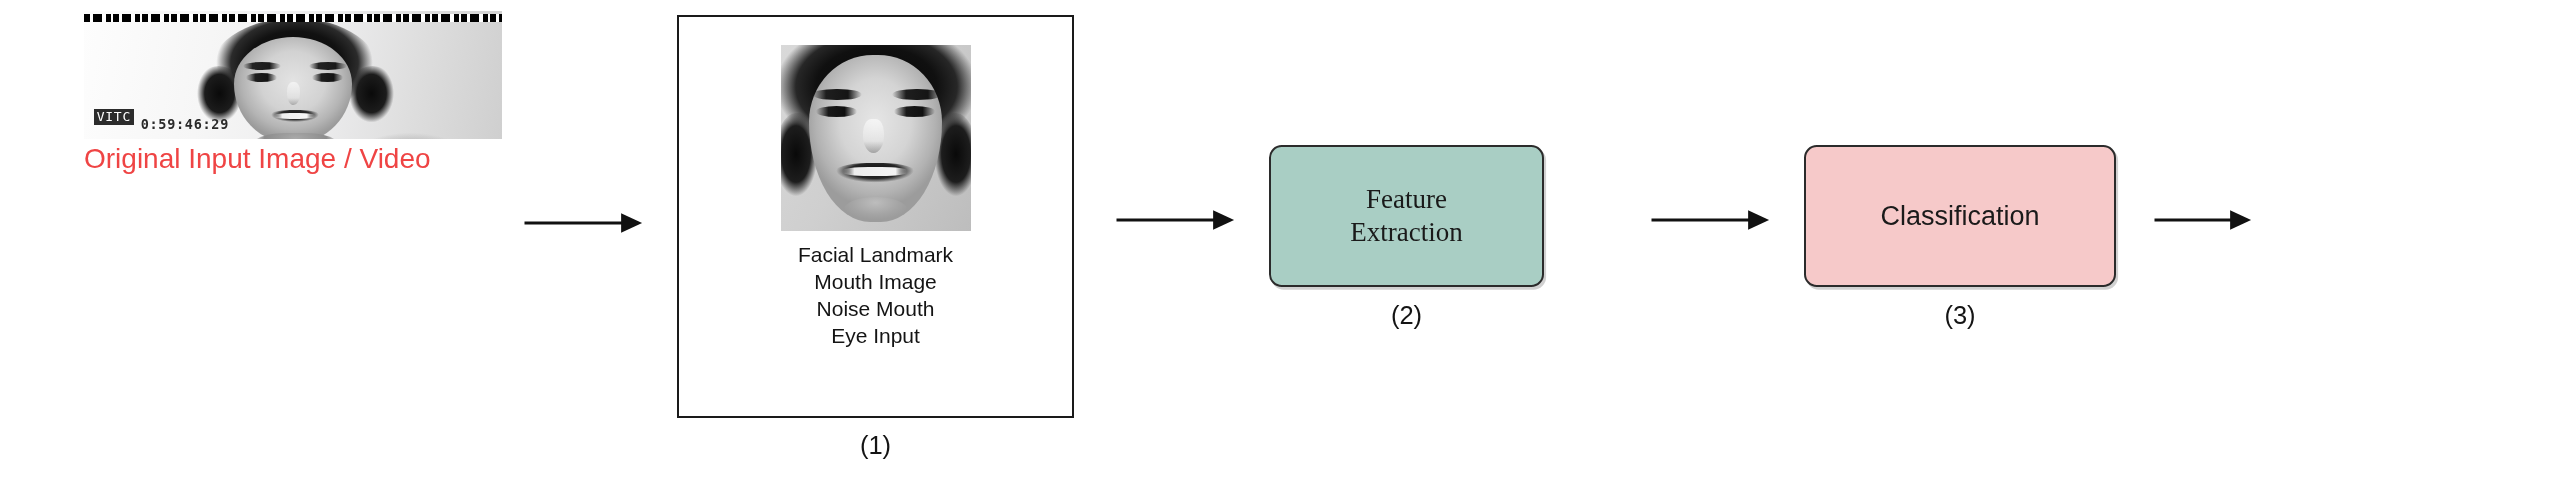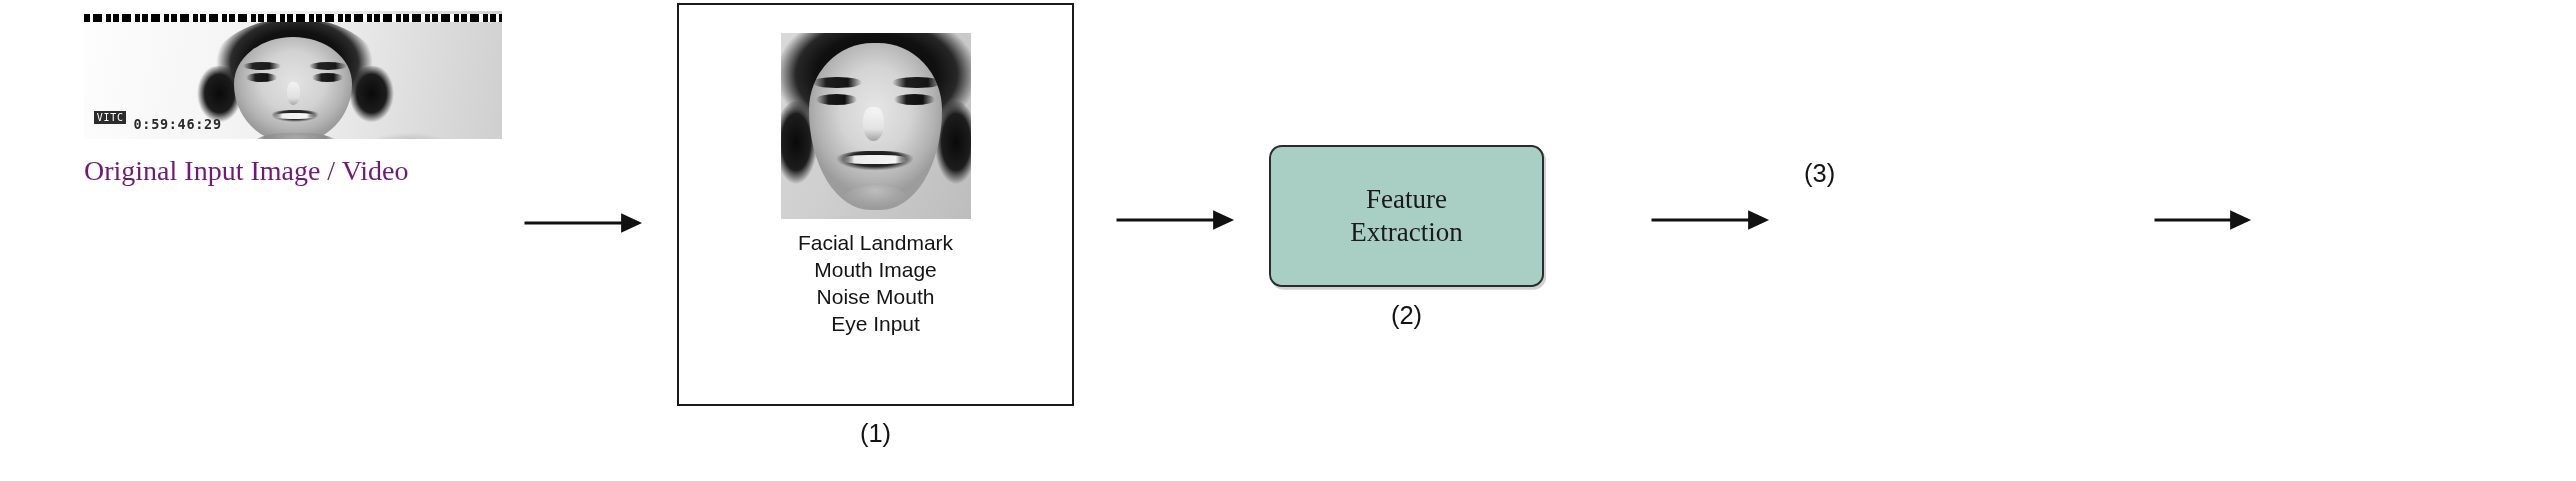--- a/index.html
+++ b/index.html
@@ -158,44 +158,43 @@
     gap: 7px;
     font-family: "DejaVu Sans Mono", monospace;
     font-size: 13.5px;
     letter-spacing: 0.7px;
     white-space: nowrap;
   }
   .vf-tc-badge {
     color: #ffffff;
     background: #1b1b1b;
     padding: 0.7px 2.8px;
-    font-size: 10px;
+    font-size: 13px;
     line-height: 1.15;
     opacity: 0.92;
   }
   .vf-tc-clock {
     color: #2a2a2a;
     font-weight: bold;
     text-shadow: 0 0 0.7px rgba(255,255,255,0.6);
     margin-top: 14px;
   }
   .caption-under {
-    margin-top: 17px;
+    margin-top: 5px;
     font-size: 28px;
     line-height: 1.1;
-    color: #701a75;
+    color: #ef4444;
     white-space: nowrap;
-    font-family: Liberation Serif, serif;
   }
 
   
   #stage-extract {
     position: absolute;
     left: 677px;
-    top: 3px;
+    top: 15px;
     width: 326px;
   }
   .hard-box {
     box-sizing: border-box;
     width: 397px;
     height: 403px;
     border: 2.8px solid #1a1a1a;
     background: #ffffff;
     display: flex;
     flex-direction: column;
@@ -449,20 +448,21 @@
   </div>
 
   <div class="arrow" style="left:1651px; top:206px; width:120px;">
     <svg width="120" height="28" viewBox="0 0 170 40">
       <line x1="0" y1="20" x2="140" y2="20" stroke="#111" stroke-width="4"></line>
       <polygon points="138,6 168,20 138,34" fill="#111"></polygon>
     </svg>
   </div>
 
   <div id="stage-class">
+    <div class="proc-box" style="background:#f6c9c9;">Classification</div>
     <div class="step-caption">(3)</div>
   </div>
 
   <div class="arrow" style="left:2154px; top:206px; width:99px;">
     <svg width="99" height="28" viewBox="0 0 140 40">
       <line x1="0" y1="20" x2="110" y2="20" stroke="#111" stroke-width="4"></line>
       <polygon points="108,6 138,20 108,34" fill="#111"></polygon>
     </svg>
   </div>
 

